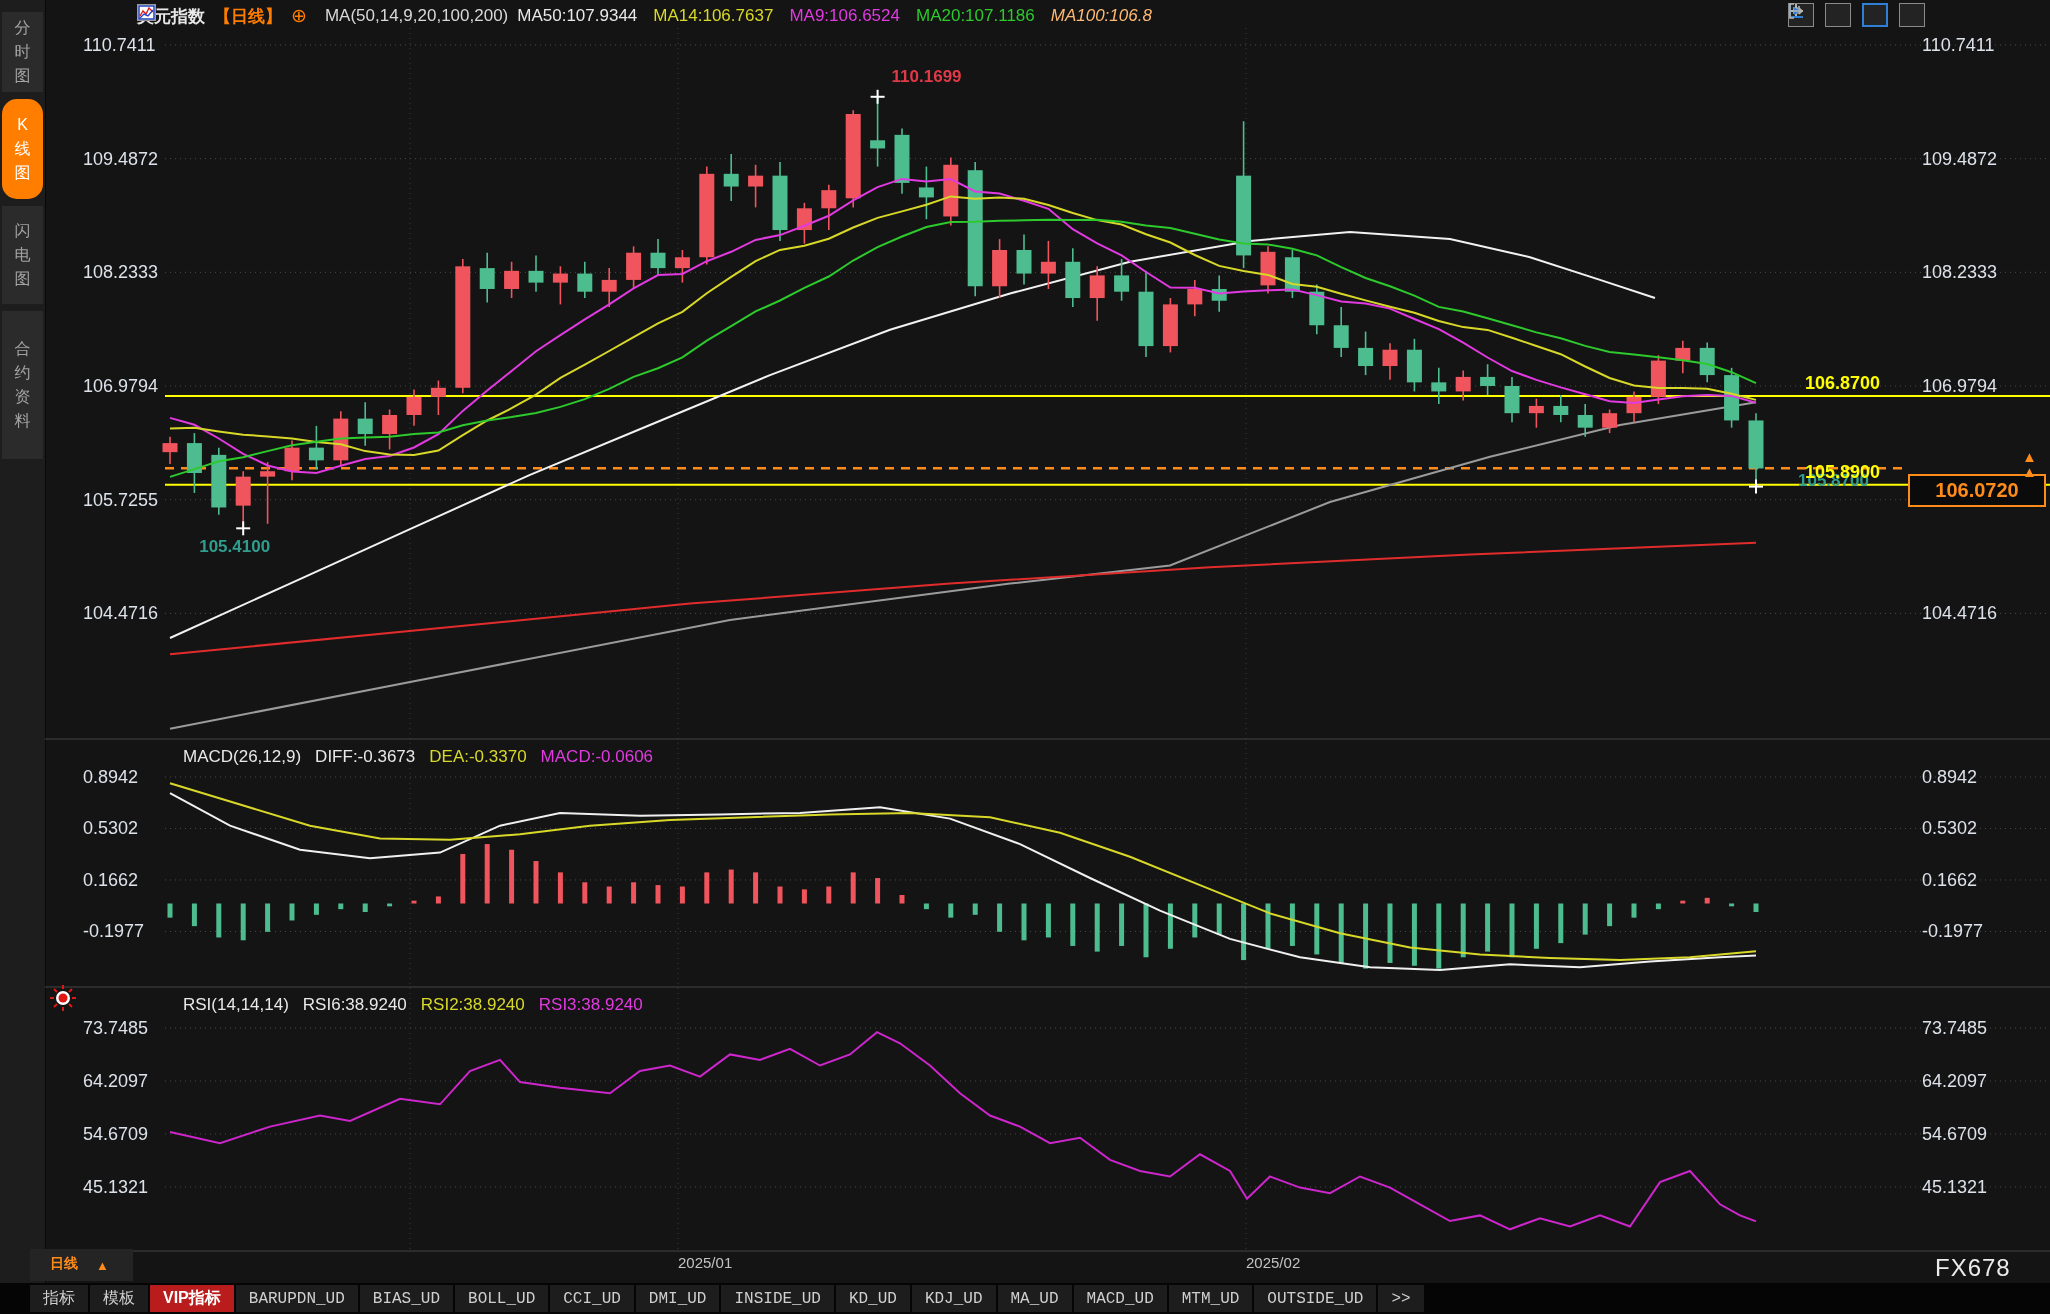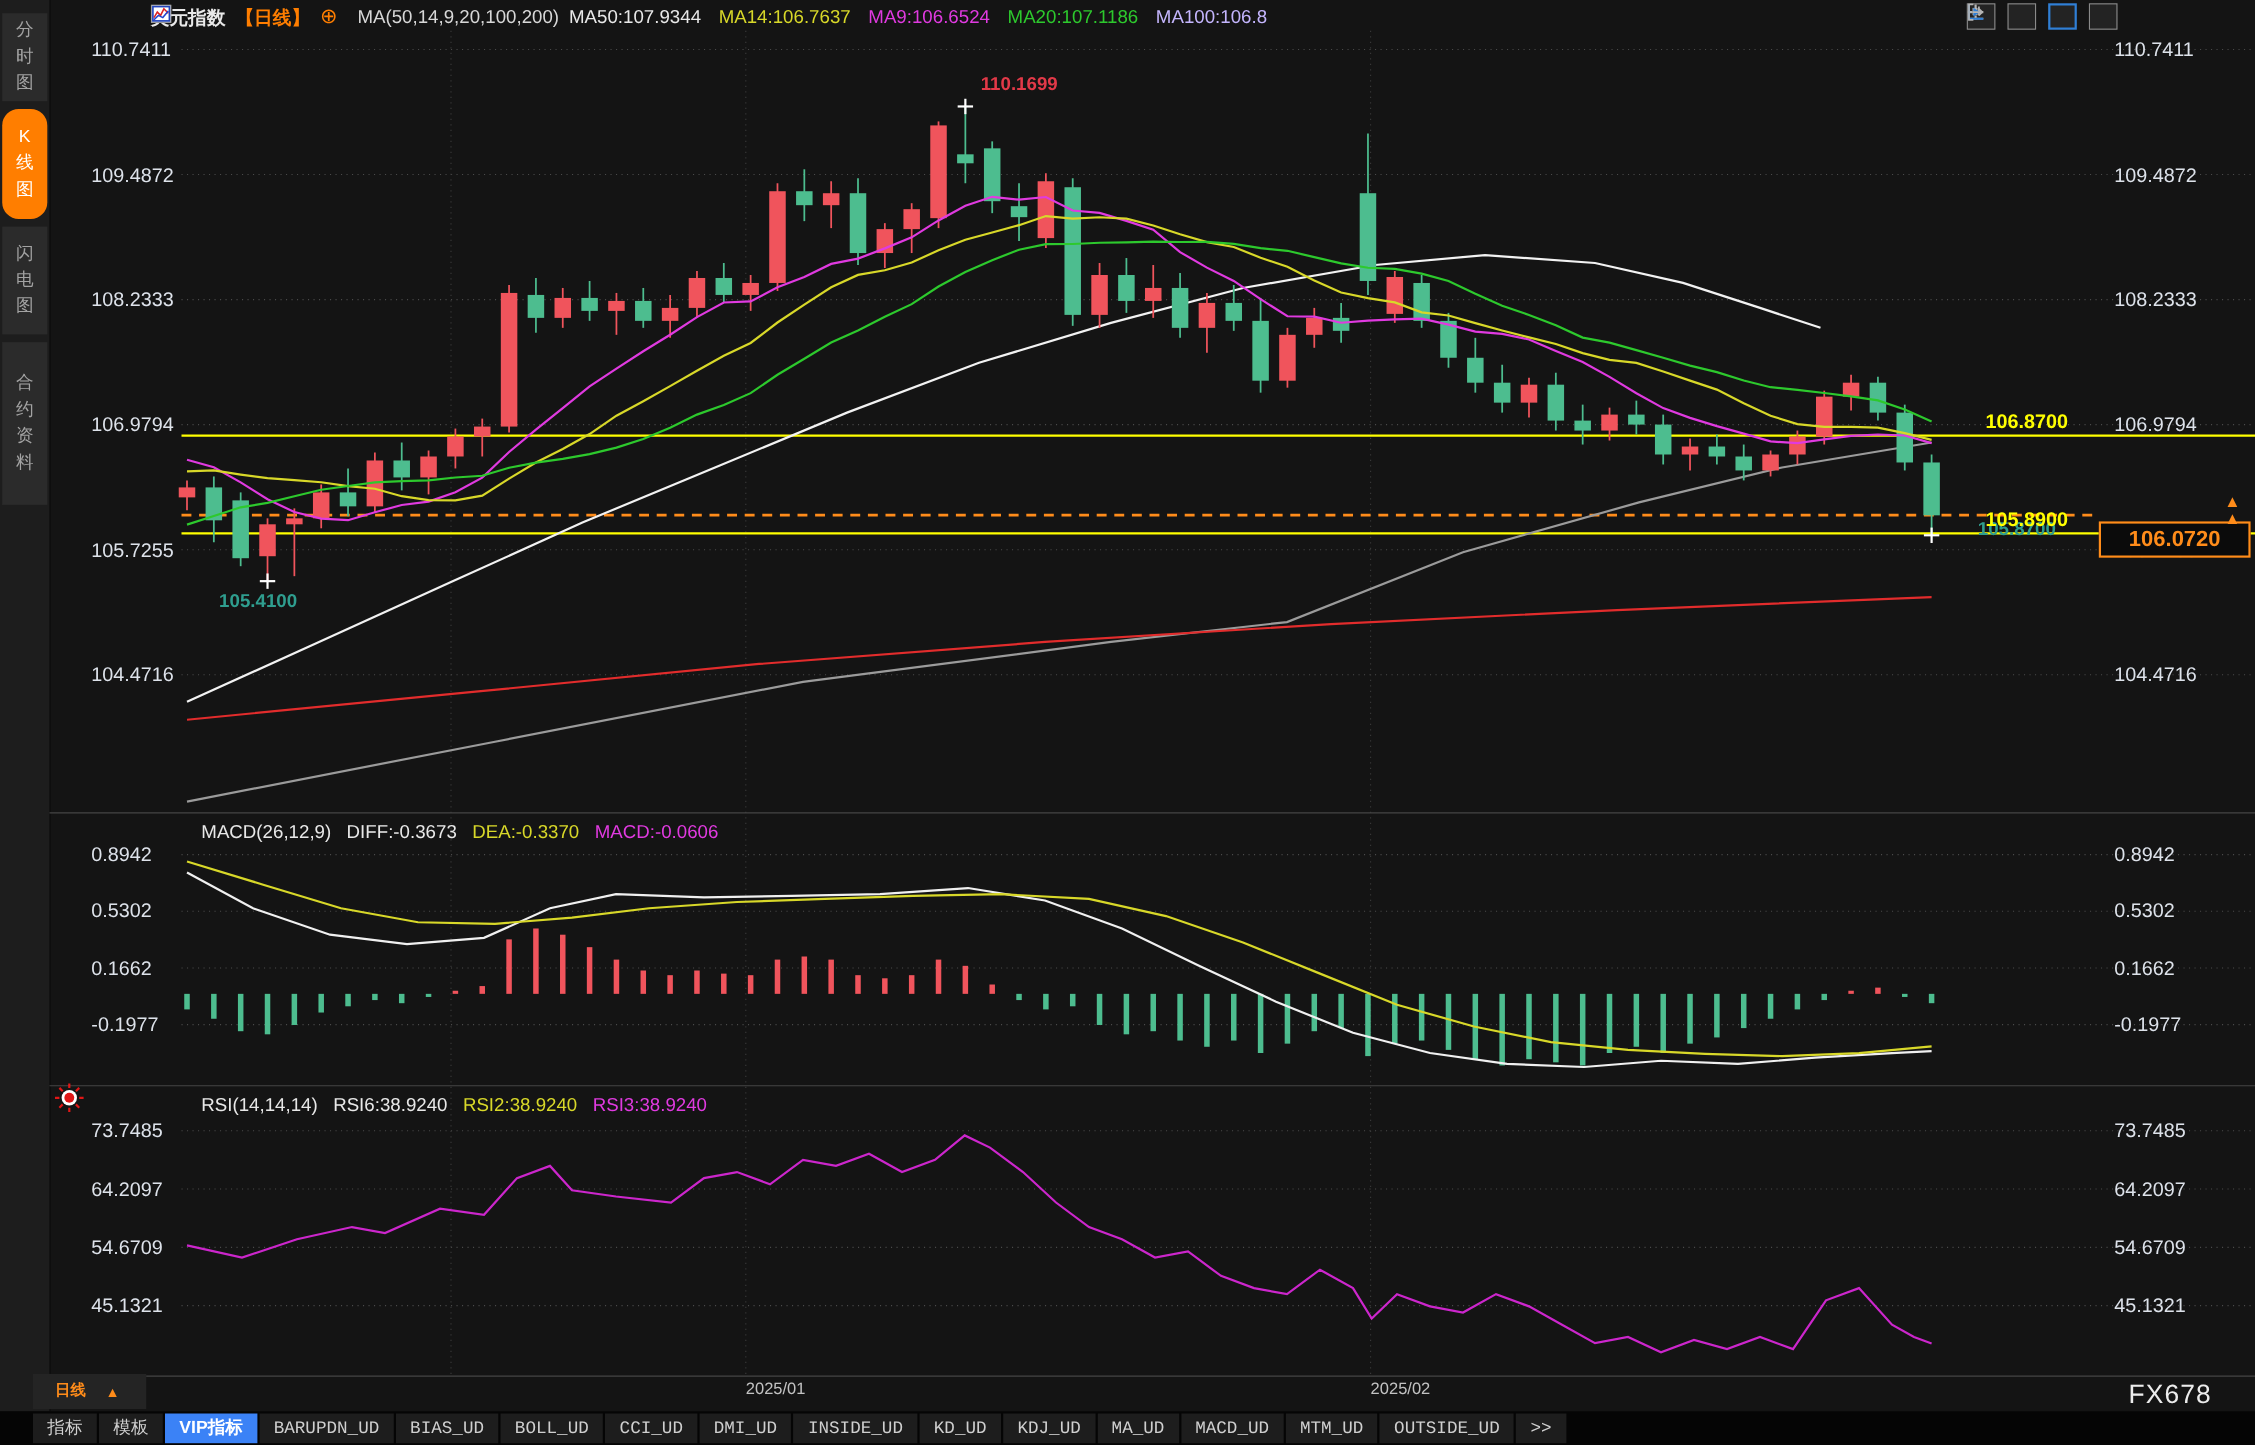--- a/index.html
+++ b/index.html
@@ -44,21 +44,21 @@
   #xlabels .xl{position:absolute;top:1254px;font-size:15px;color:#c2c2c2;}
   #period-pill{position:absolute;left:30px;top:1249px;width:103px;height:32px;background:#242424;}
   #period-txt{position:absolute;left:50px;top:1255px;color:#ff8c1a;font-size:14px;font-weight:bold;}
   #period-tri{position:absolute;left:96px;top:1258px;color:#ff8c1a;font-size:13px;}
   #watermark{position:absolute;left:1935px;top:1254px;font-size:24px;color:#ececec;letter-spacing:1px;}
   #tabbar{position:absolute;left:0;top:1283px;width:2050px;height:31px;background:#050505;
      display:flex;align-items:center;gap:2px;padding-left:30px;box-sizing:border-box;}
   .tab{height:27px;background:#1d1d1d;color:#cfcfcf;display:flex;align-items:center;
      padding:0 13px;font-family:"Liberation Mono","DejaVu Sans Mono",monospace;font-size:16px;cursor:pointer;white-space:nowrap;}
   .tab.cjk{font-family:"Liberation Sans","DejaVu Sans",sans-serif;}
-  .tab.active{background:#3b82f6;color:#ffffff;font-weight:bold;}
+  .tab.active{background:#b91c1c;color:#ffffff;font-weight:bold;}
   svg{position:absolute;left:0;top:0;}
   #live-icon{position:absolute;left:46px;top:983px;}
 </style>
 </head>
 <body>
 
 <div id="app">
 
   <div id="sidebar">
       <div class="side-item" style="top: 12px; height: 80px;">
@@ -86,21 +86,21 @@
         <polyline points="3,12 6,7 9,10 12,4 16,8" fill="none" stroke="#d22" stroke-width="1.4"></polyline>
         <polyline points="3,14 7,10 11,12 16,6" fill="none" stroke="#24c" stroke-width="1.4"></polyline>
       </svg>
     </span>
     <span class="ma-set">MA(50,14,9,20,100,200)</span>
     <span id="ma-values" style="display:flex;gap:16px;">
         <span class="ma-val" style="color: rgb(232, 232, 232);">MA50:107.9344</span>
         <span class="ma-val" style="color: rgb(216, 216, 41);">MA14:106.7637</span>
         <span class="ma-val" style="color: rgb(224, 58, 224);">MA9:106.6524</span>
         <span class="ma-val" style="color: rgb(45, 201, 45);">MA20:107.1186</span>
-        <span class="ma-val" style="color: #c4b5fd;">MA100:106.8</span>
+        <span class="ma-val" style="color: #fdba74; font-style: italic;">MA100:106.8</span>
       </span>
   </div>
 
   <div id="corner-tools">
     <div class="tool-btn">
       <svg width="16" height="16" viewBox="0 0 16 16" stroke="#b5b5b5" stroke-width="2">
         <line x1="8" y1="1" x2="8" y2="5"></line>
           <line x1="8" y1="11" x2="8" y2="15"></line>
         <line x1="1" y1="8" x2="5" y2="8"></line>
           <line x1="11" y1="8" x2="15" y2="8"></line>

